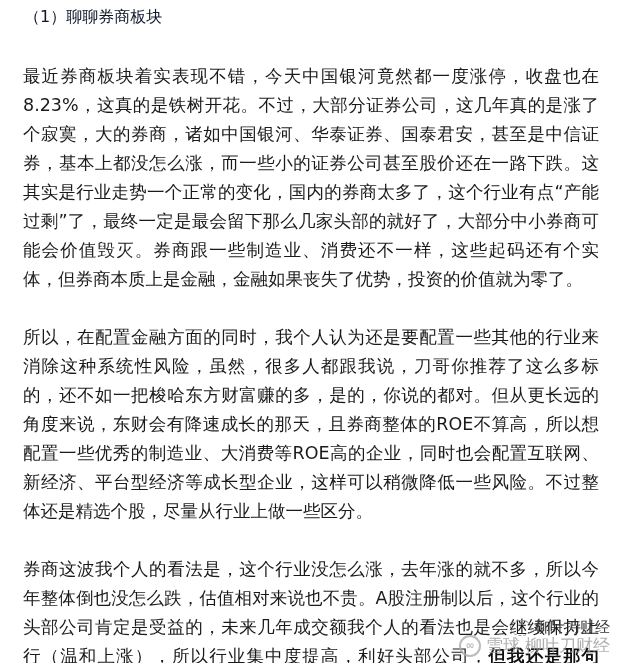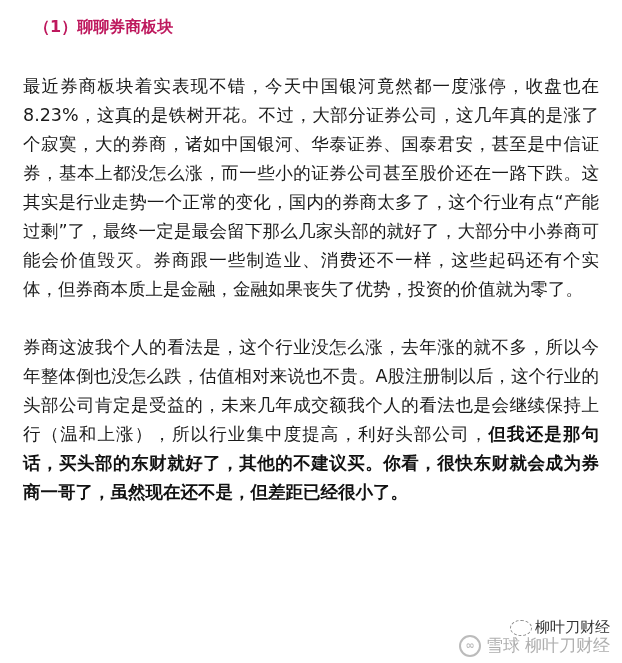--- a/index.html
+++ b/index.html
@@ -15,27 +15,27 @@
       font-family: "DejaVu Sans", "Liberation Sans", sans-serif;
       color: #1a1a1a;
     }
     .article {
       position: absolute;
       left: 15px;
       top: 0;
       width: 592px;
     }
     .heading {
-      margin: 10px;
+      margin: 0;
       padding-top: 6px;
       font-size: 16px;
-      font-weight: bold;
+      font-weight: normal;
       line-height: 22px;
       height: 28px;
-      color: #be185d;
+      color: #0f172a;
       padding-left: 9px;
     }
     .para {
       margin: 8px;
       font-size: 17.5px;
       line-height: 29px;
       letter-spacing: 0px;
       text-align: justify;
       color: #1a1a1a;
     }
@@ -88,20 +88,21 @@
     }
   </style>
 </head>
 <body>
 
 <div class="article">
   <h3 class="heading">（1）聊聊券商板块</h3>
 
   <p class="para p1">最近券商板块着实表现不错，今天中国银河竟然都一度涨停，收盘也在8.23%，这真的是铁树开花。不过，大部分证券公司，这几年真的是涨了个寂寞，大的券商，诸如中国银河、华泰证券、国泰君安，甚至是中信证券，基本上都没怎么涨，而一些小的证券公司甚至股价还在一路下跌。这其实是行业走势一个正常的变化，国内的券商太多了，这个行业有点“产能过剩”了，最终一定是最会留下那么几家头部的就好了，大部分中小券商可能会价值毁灭。券商跟一些制造业、消费还不一样，这些起码还有个实体，但券商本质上是金融，金融如果丧失了优势，投资的价值就为零了。</p>
 
+  <p class="para p2">所以，在配置金融方面的同时，我个人认为还是要配置一些其他的行业来消除这种系统性风险，虽然，很多人都跟我说，刀哥你推荐了这么多标的，还不如一把梭哈东方财富赚的多，是的，你说的都对。但从更长远的角度来说，东财会有降速成长的那天，且券商整体的ROE不算高，所以想配置一些优秀的制造业、大消费等ROE高的企业，同时也会配置互联网、新经济、平台型经济等成长型企业，这样可以稍微降低一些风险。不过整体还是精选个股，尽量从行业上做一些区分。</p>
 
   <p class="para p3"><span>券商这波我个人的看法是，这个行业没怎么涨，去年涨的就不多，所以今年整体倒也没怎么跌，估值相对来说也不贵。A股注册制以后，这个行业的头部公司肯定是受益的，未来几年成交额我个人的看法也是会继续保持上行（温和上涨），所以行业集中度提高，利好头部公司，</span><span class="bold">但我还是那句话，买头部的东财就好了，其他的不建议买。你看，很快东财就会成为券商一哥了，虽然现在还不是，但差距已经很小了。</span></p>
 </div>
 
 <div class="watermark">
   <div class="wm-wechat">
     <span class="wm-wechat-icon"></span>
     <span>柳叶刀财经</span>
   </div>
   <div class="wm-main">

